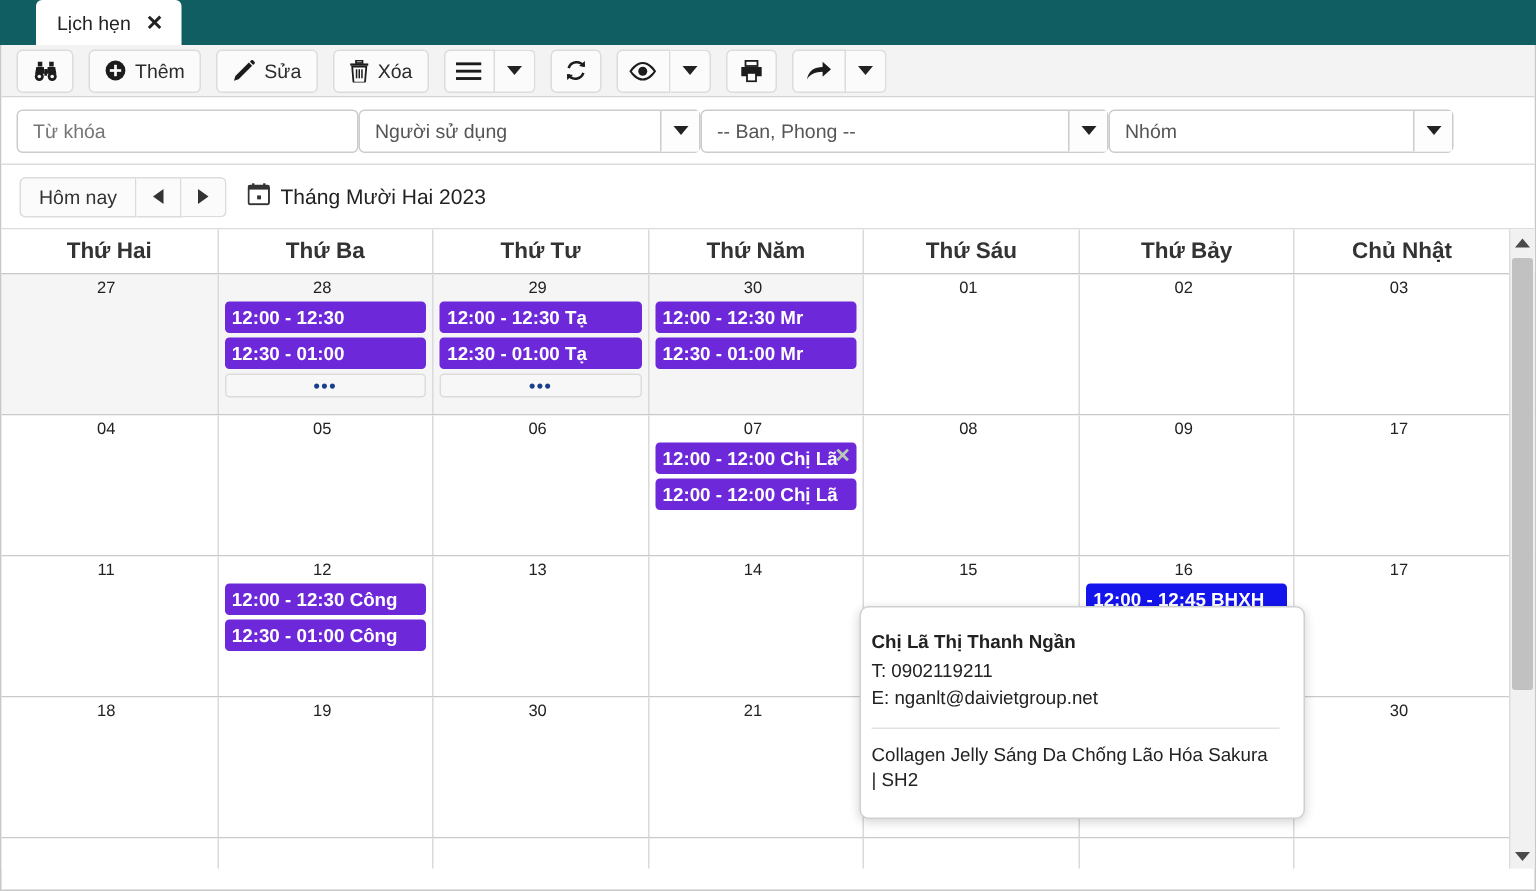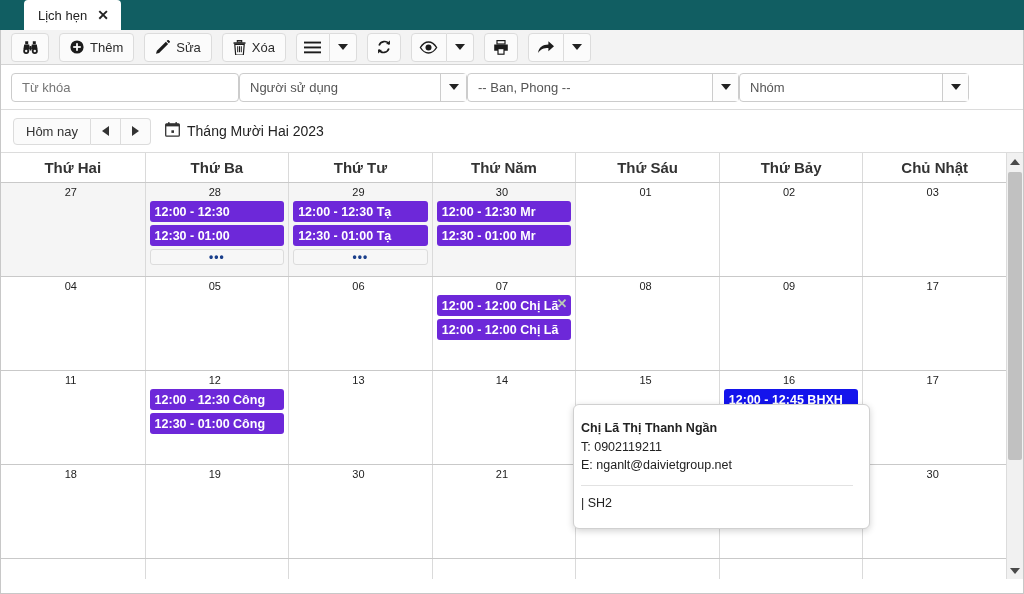--- a/index.html
+++ b/index.html
@@ -677,20 +677,21 @@
           </div>
           <div class="sbcell"></div>
         </div>
       </div>
 
     <div id="tooltip">
       <div class="tt-name">Chị Lã Thị Thanh Ngần</div>
       <div>T: 0902119211</div>
       <div>E: nganlt@daivietgroup.net</div>
       <div class="tt-sep"></div>
+      <div class="tt-desc">Collagen Jelly Sáng Da Chống Lão Hóa Sakura</div>
       <div class="tt-desc">| SH2</div>
     </div>
 
     <div id="vscroll">
       <div class="sbtn">
         <span class="sc-up"></span>
       </div>
       <div id="vthumb"></div>
       <div class="sbtn bot">
         <span class="sc-dn"></span>

